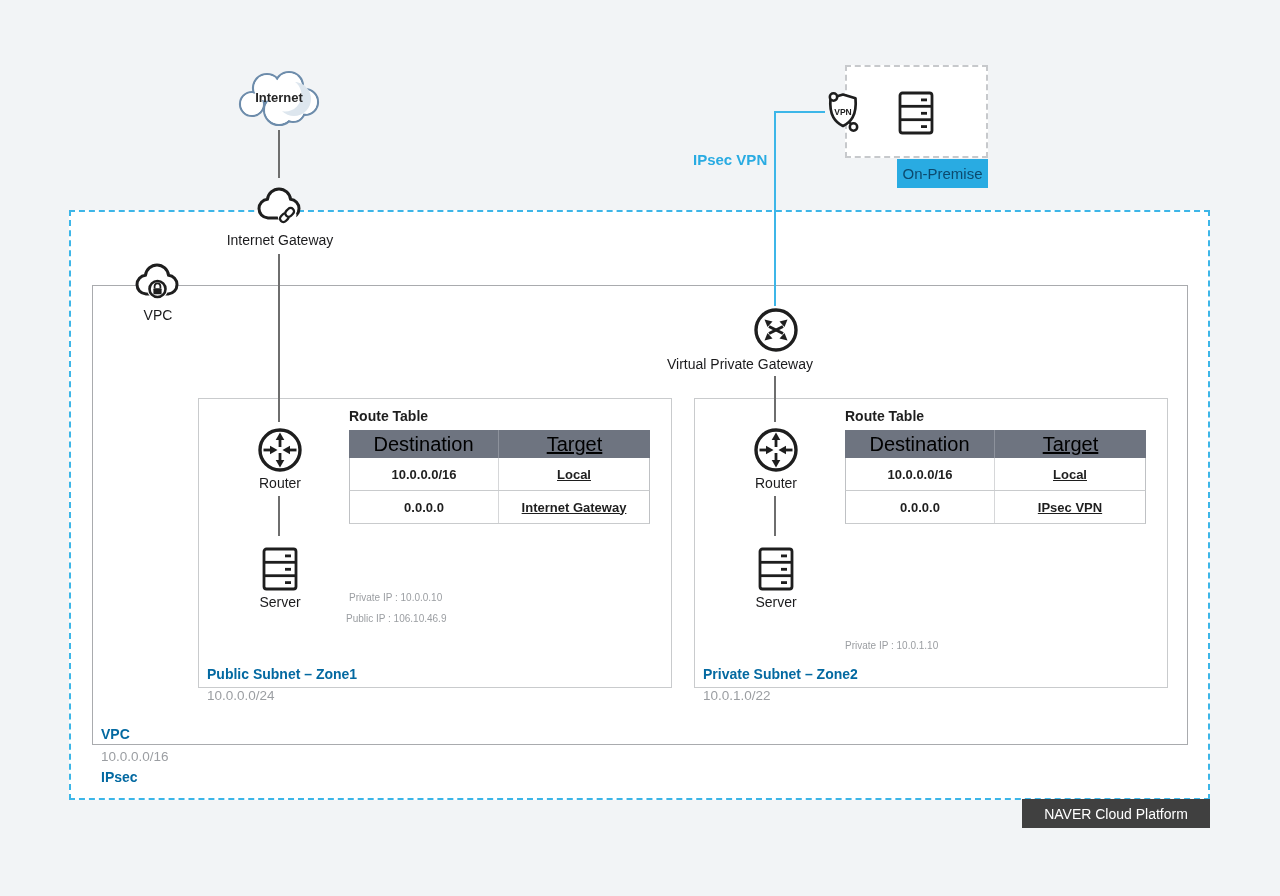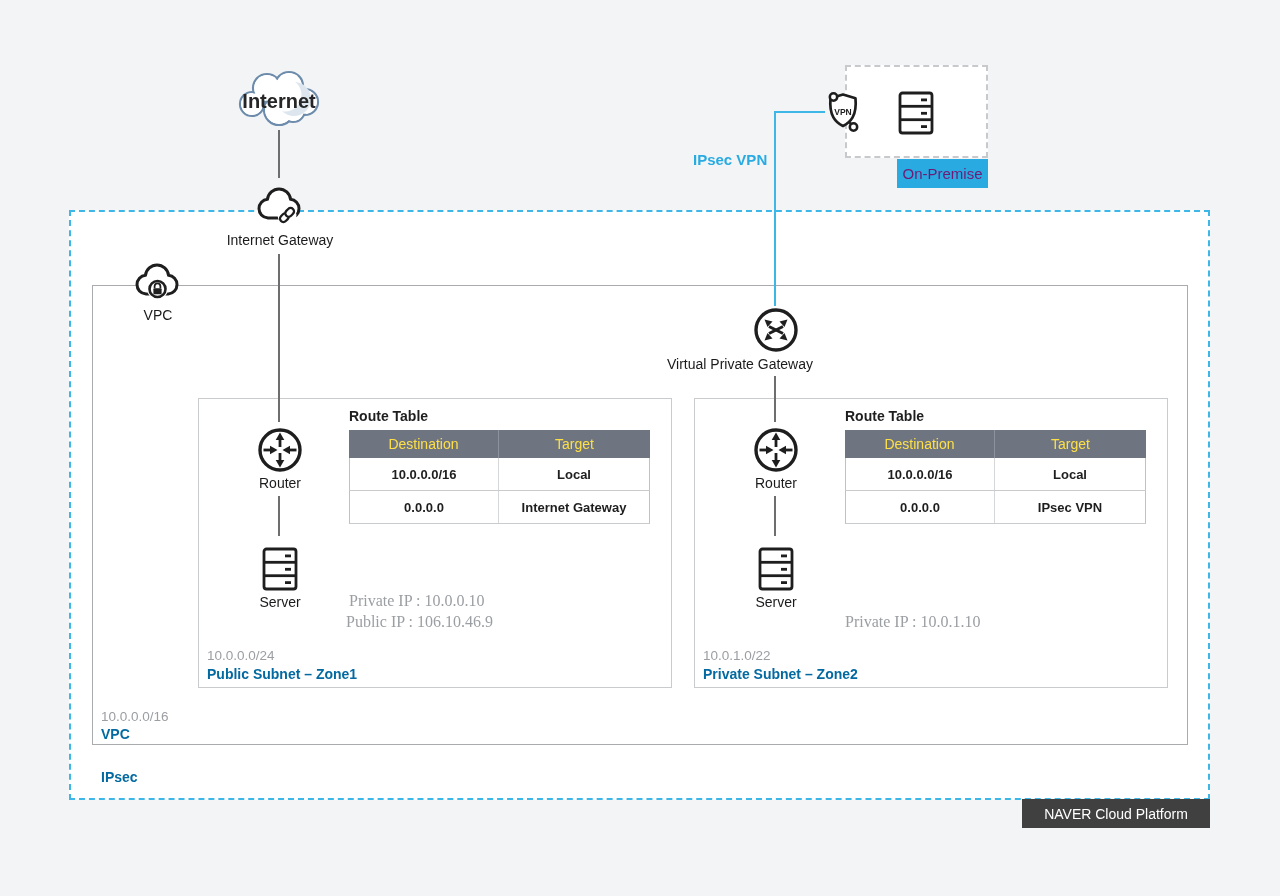--- a/index.html
+++ b/index.html
@@ -24,37 +24,37 @@
   }
   .onprem-box{
     left:845px;top:65px;width:143px;height:93px;
     background:#ffffff;border:2px dashed #c7c9cc;box-sizing:border-box;
   }
   .vline{width:2px;background:#6e6e6e;}
   .vline-cyan{width:2px;background:#3db6e8;}
   .hline-cyan{height:2px;background:#3db6e8;}
   .icon-label{ text-align:center;font-size:14px;font-weight:500;color:#1b1b1d;}
   .gray{color:#9b9ea2;}
-  .small-cap{font-size:13.5px;font-weight:400;}
+  .small-cap{font-size:13.5px;font-weight:400;margin-top:40px;}
   .bold-name{font-size:14px;font-weight:700;color:#0369a1;}
-  .ip-line{font-size:16px;font-weight:400;font-family:Liberation Serif, serif;}
+  .ip-line{font-size:10px;font-weight:400;}
   .rt-title{font-size:14px;font-weight:600;color:#1e1e1e;}
   .rt{width:301px;}
   .rt-header{display:flex;height:28px;background:#6e7480;}
-  .rt-header .cell{color:#fde047;font-size:14px;font-weight:400;}
+  .rt-header .cell{color:#000000;font-size:20px;font-weight:400;}
   .rt-row{display:flex;height:32px;background:#ffffff;
     border-left:1px solid #bfc1c4;border-right:1px solid #bfc1c4;border-bottom:1px solid #c9cbcd;}
   .cell{display:flex;align-items:center;justify-content:center;box-sizing:border-box;}
   .c1{width:150px;}
-  .c2{width:151px;}
+  .c2{width:151px;text-decoration:underline;}
   .rt-header .c1{border-right:1px solid #8d929c;}
   .rt-row .c1{border-right:1px solid #d6d7d9;}
   .rt-row .cell{font-size:13px;font-weight:600;color:#1e1e1e;}
   .badge-cyan{
-    background:#29abe2;color:#701a75;display:flex;align-items:center;justify-content:center;
+    background:#29abe2;color:#0c4a6e;display:flex;align-items:center;justify-content:center;
     font-size:15px;font-weight:500;
   }
   .badge-dark{
     left:1022px;top:799px;width:188px;height:29px;background:#404040;color:#fff;
     display:flex;align-items:center;justify-content:center;font-size:14px;font-weight:500;
     z-index:6;
   }
   .cyan-text{color:#29abe2;font-size:15px;font-weight:600;}
   svg{display:block;}
 </style>
@@ -88,21 +88,21 @@
     <circle cx="15" cy="40" r="10.8"></circle>
       <circle cx="30" cy="24" r="12.8"></circle>
       <circle cx="52" cy="22" r="12.8"></circle>
     <circle cx="68" cy="38" r="11.8"></circle>
       <circle cx="56" cy="46" r="10.8"></circle>
       <circle cx="42" cy="46" r="13.8"></circle>
   </g>
   <circle cx="57" cy="35" r="17" fill="#dde6ee"></circle>
   <circle cx="48" cy="31" r="16.5" fill="#ffffff"></circle>
 </svg>
-<div class="abs" style="left:238px;top:90px;width:82px;text-align:center;font-size:20px;font-weight:600;color:#262626;">Internet</div>
+<div class="abs" style="left:238px;top:90px;width:82px;text-align:center;font-size:13px;font-weight:600;color:#262626;">Internet</div>
 
 <svg class="abs" style="left:256px;top:185px;" width="48" height="42" viewBox="0 0 48 42">
   <path d="M12,33 C6.5,32.6 3,28.4 3,23.5 C3,18.6 6.7,14.6 11.5,14.2 C12.2,8.5 17.1,4 23,4 c5.9,0 10.8,4.5 11.5,10.2 C39.3,14.6 43,18.6 43,23.5 C43,28.6 39.2,32.8 34.3,33 Z" fill="#ffffff" stroke="#1e1e1e" stroke-width="3" stroke-linejoin="round"></path>
   <circle cx="31" cy="30" r="9.5" fill="#ffffff"></circle>
   <g transform="rotate(-45 31 30)" fill="#ffffff" stroke="#1e1e1e" stroke-width="2.3">
     <rect x="22.5" y="26.6" width="9.5" height="6.8" rx="3.4"></rect>
     <rect x="30" y="26.6" width="9.5" height="6.8" rx="3.4"></rect>
   </g>
 </svg>
 <div class="abs icon-label" style="left:180px;top:232px;width:200px;">Internet Gateway</div>
@@ -222,21 +222,21 @@
   <div class="rt-row">
     <div class="cell c1">10.0.0.0/16</div>
     <div class="cell c2">Local</div>
   </div>
   <div class="rt-row">
     <div class="cell c1">0.0.0.0</div>
     <div class="cell c2">IPsec VPN</div>
   </div>
 </div>
 
-<div class="abs gray ip-line" style="left:845px;top:613px;">Private IP : 10.0.1.10</div>
+<div class="abs gray ip-line" style="left:845px;top:640px;">Private IP : 10.0.1.10</div>
 <div class="abs gray small-cap" style="left:703px;top:648px;">10.0.1.0/22</div>
 <div class="abs bold-name" style="left:703px;top:666px;">Private Subnet – Zone2</div>
 
 <div class="abs gray small-cap" style="left:101px;top:709px;">10.0.0.0/16</div>
 <div class="abs bold-name" style="left:101px;top:726px;">VPC</div>
 <div class="abs bold-name" style="left:101px;top:769px;">IPsec</div>
 
 <div class="abs badge-dark">NAVER Cloud Platform</div>
 
 </body></html>

